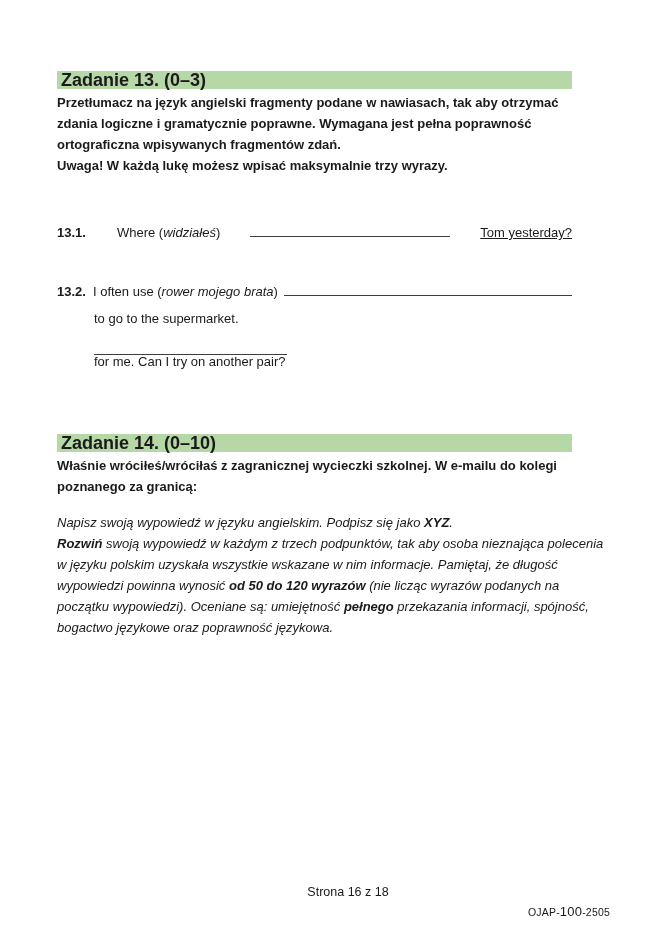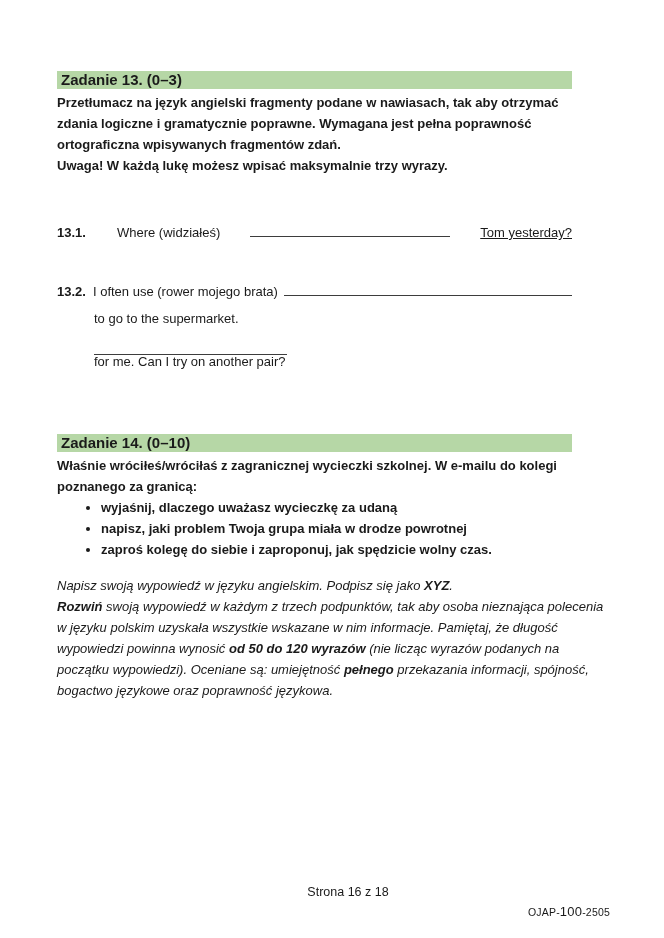--- a/index.html
+++ b/index.html
@@ -10,26 +10,26 @@
     font-family:"Liberation Sans","DejaVu Sans",sans-serif;
     font-size:13px;color:#1a1a1a;
     overflow:hidden;
   }
   .content{position:absolute;left:57px;top:71px;width:515px;}
   .task-bar{
     background:#b6d7a6;
     font-weight:bold;
     line-height:18px;height:18px;
     padding-left:4px;
-    font-size:15px;
+    font-size:18px;
   }
   .intro{margin:3px 0 0 0;font-weight:bold;line-height:21px;}
   .note-line{margin:0;font-weight:bold;line-height:21px;}
   .u{}
-  .it{}
+  .it{font-style:italic;}
   .b{font-weight:bold;}
   .q-row{
     display:flex;align-items:baseline;line-height:17px;
   }
   .q-num{font-weight:bold;margin-right:7px;white-space:nowrap;}
   .q-text{white-space:nowrap;}
   .blank{
     display:inline-block;height:12px;
     border-bottom:1px solid #3d3d3d;
     margin:0 0 -2px 6px;
@@ -85,25 +85,20 @@
         <span class="blank lead" style="width:193px"></span>
         <span>for me. Can I try on another pair?</span>
       </div>
     </section>
 
     <section class="task14">
       <div class="task-bar">
         <span>Zadanie 14. (0–10)</span>
       </div>
       <p class="intro">Właśnie wróciłeś/wróciłaś z zagranicznej wycieczki szkolnej. W e-mailu do kolegi poznanego za granicą:</p>
-      <ul class="bullets">
-        <li>wyjaśnij, dlaczego uważasz wycieczkę za udaną</li>
-        <li>napisz, jaki problem Twoja grupa miała w drodze powrotnej</li>
-        <li>zaproś kolegę do siebie i zaproponuj, jak spędzicie wolny czas.</li>
-      </ul>
       <p class="note14"><span>Napisz swoją wypowiedź w języku angielskim. Podpisz się jako </span><span class="b">XYZ</span><span>.</span><br><span class="b">Rozwiń</span><span> swoją wypowiedź w każdym z trzech podpunktów, tak aby osoba nieznająca polecenia w języku polskim uzyskała wszystkie wskazane w nim informacje. Pamiętaj, że długość wypowiedzi powinna wynosić </span><span class="b">od 50 do 120 wyrazów</span><span> (nie licząc wyrazów podanych na początku wypowiedzi). Oceniane są: umiejętność </span><span class="b">pełnego</span><span> przekazania informacji, spójność, bogactwo językowe oraz poprawność językowa.</span></p>
     </section>
   </div>
 
   <div class="footer">
     <div class="page-num">Strona 16 z 18</div>
     <div class="exam-code"><span>OJAP-</span><span class="mid">100</span><span>-2505</span></div>
   </div>
 </div>
 

